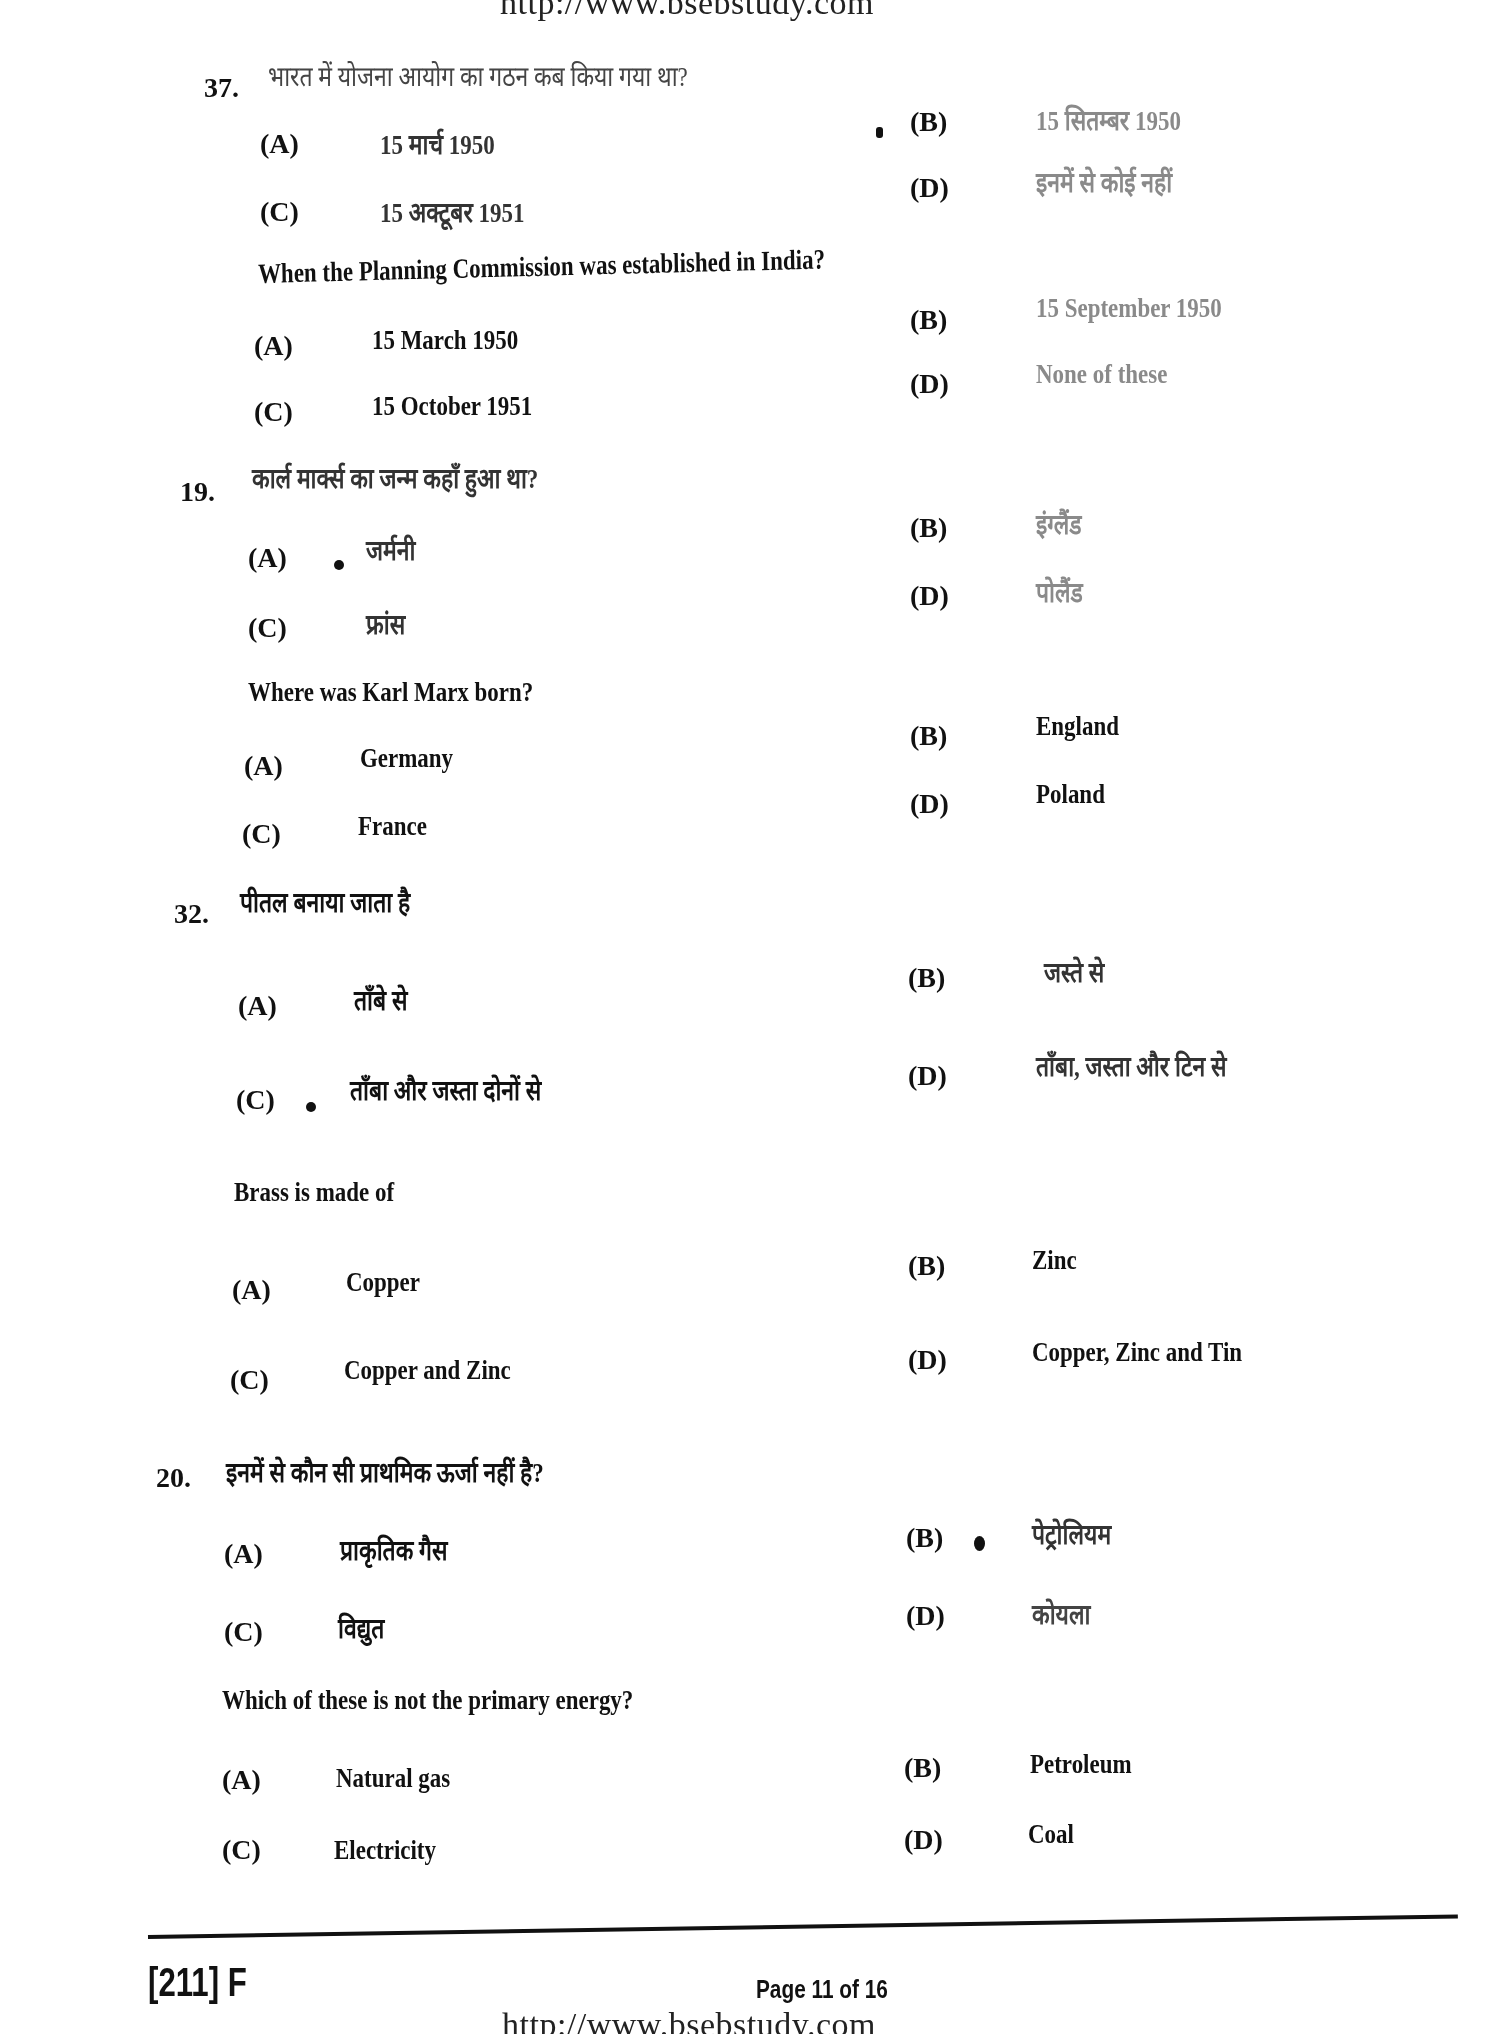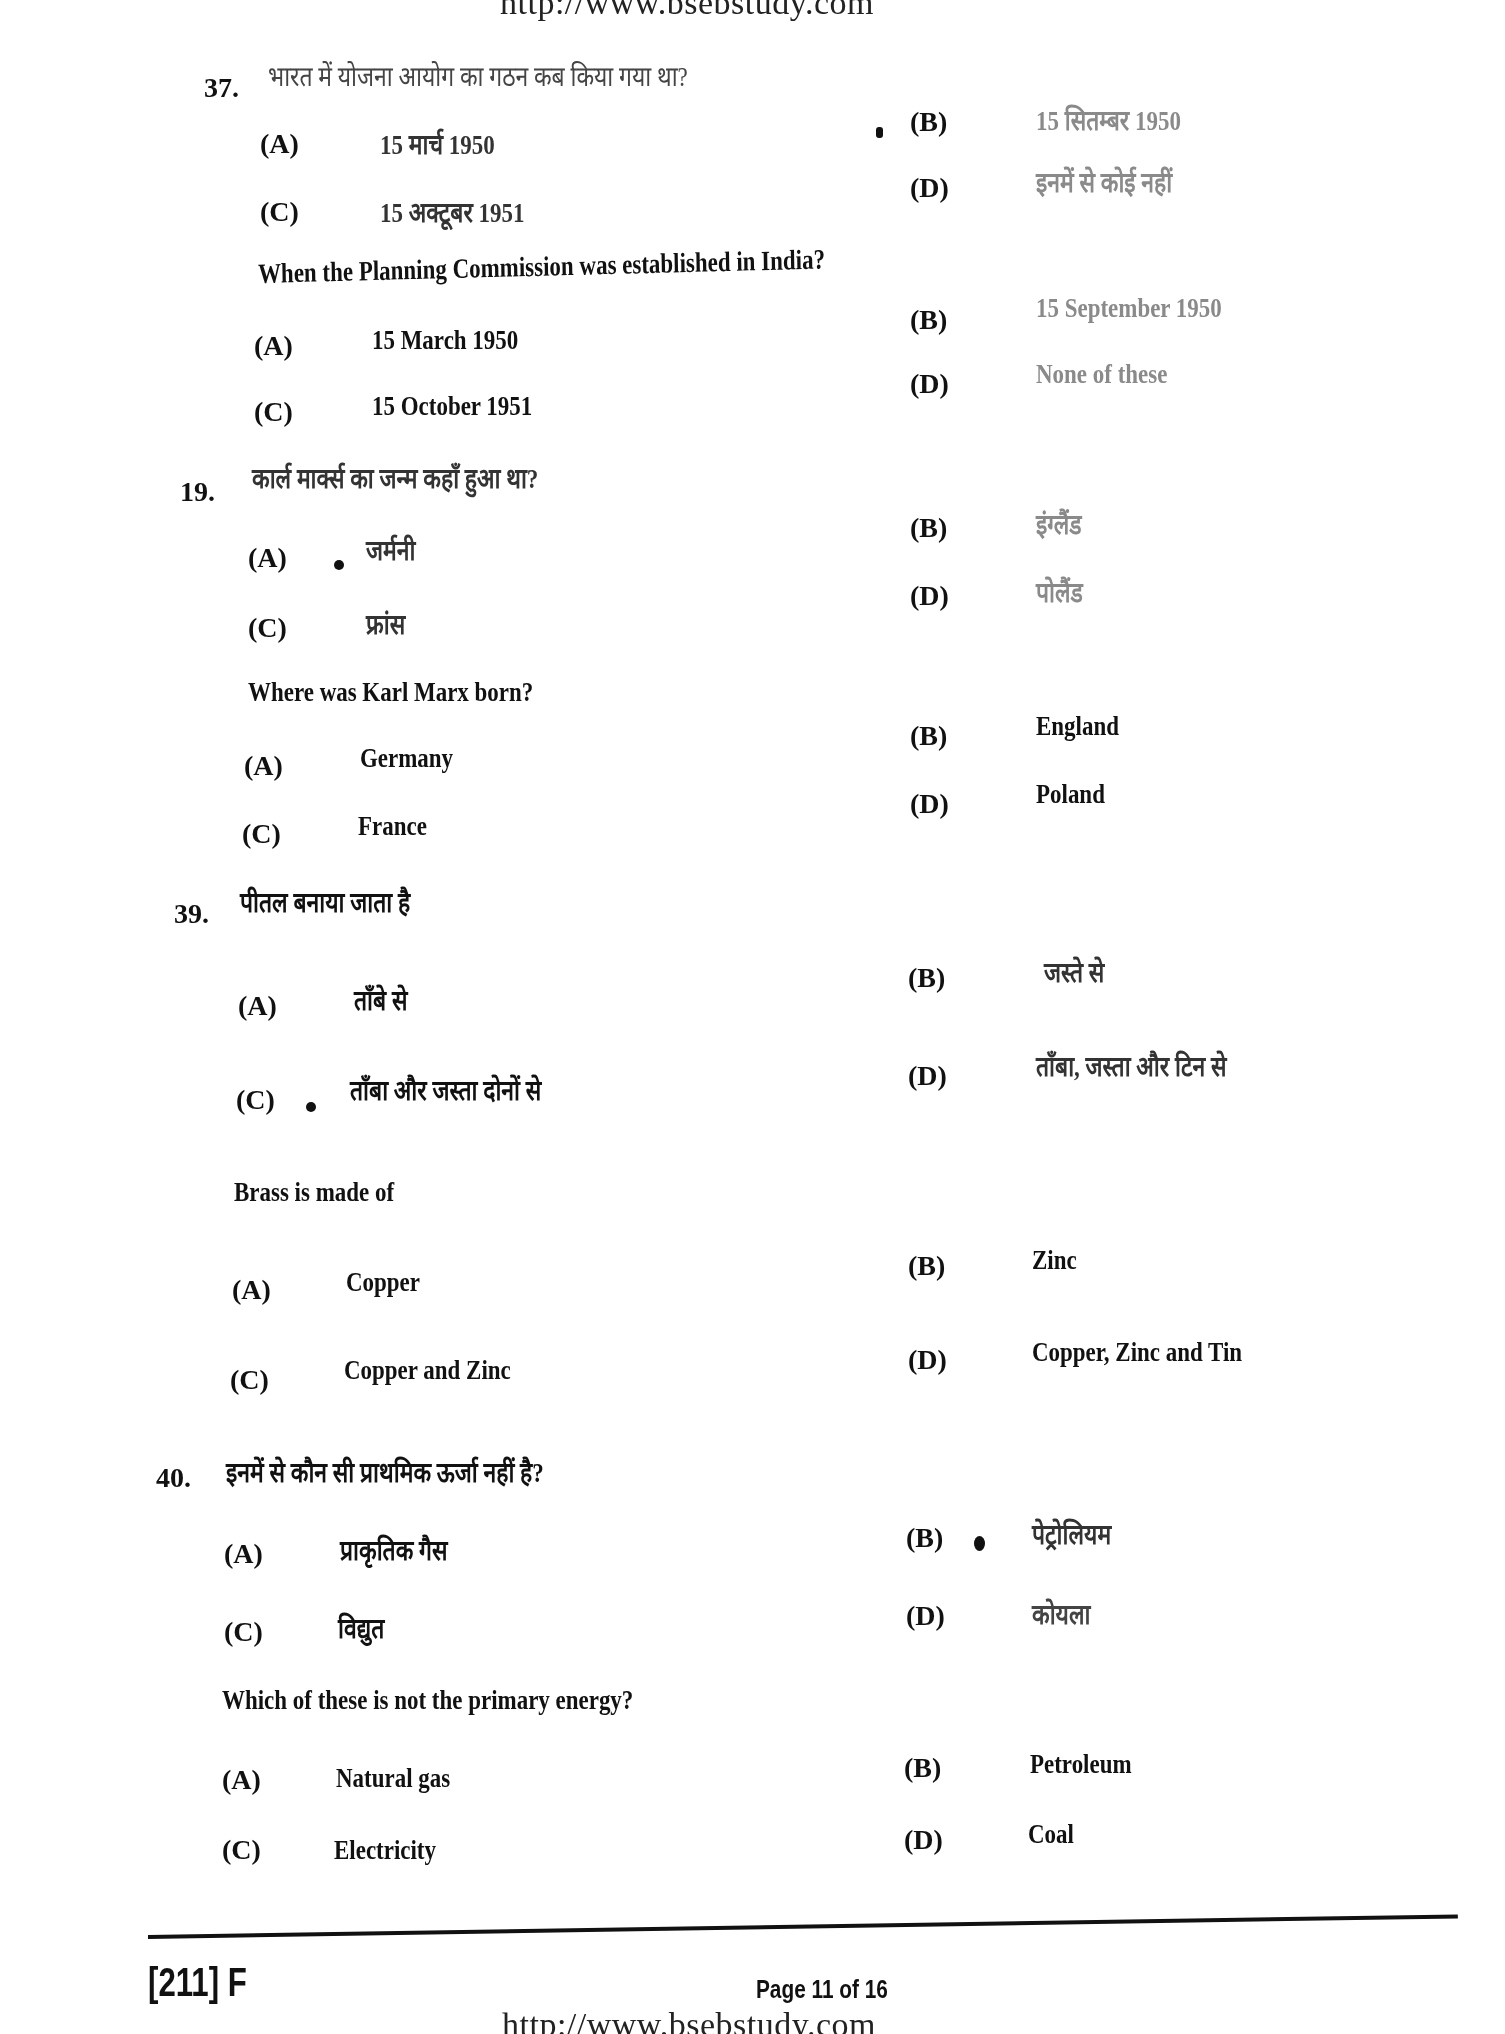--- a/index.html
+++ b/index.html
@@ -67,21 +67,21 @@
 <div class="abs qtext" style="left:248px; top:676px;">Where was Karl Marx born?</div>
 <div class="abs opt-label" style="left:244px; top:750px;">(A)</div>
 <div class="abs opt-text" style="left:360px; top:742px;">Germany</div>
 <div class="abs opt-label" style="left:910px; top:720px;">(B)</div>
 <div class="abs opt-text" style="left:1036px; top:710px;">England</div>
 <div class="abs opt-label" style="left:242px; top:818px;">(C)</div>
 <div class="abs opt-text" style="left:358px; top:810px;">France</div>
 <div class="abs opt-label" style="left:910px; top:788px;">(D)</div>
 <div class="abs opt-text" style="left:1036px; top:778px;">Poland</div>
 
-<div class="abs qnum" style="left:174px; top:898px;">39.</div>
+<div class="abs qnum" style="left:174px; top:898px;">32.</div>
 <div class="abs qtext" style="left:240px; top:882px;">पीतल बनाया जाता है</div>
 
 <div class="abs opt-label" style="left:238px; top:990px;">(A)</div>
 <div class="abs opt-text" style="left:354px; top:980px;">ताँबे से</div>
 <div class="abs opt-label" style="left:908px; top:962px;">(B)</div>
 <div class="abs opt-text" style="left:1044px; top:952px; color:#333;">जस्ते से</div>
 <div class="abs opt-label" style="left:236px; top:1084px;">(C)</div>
 <div class="abs" style="left:306px; top:1098px;"><span class="mark"></span></div>
 <div class="abs opt-text" style="left:350px; top:1070px;">ताँबा और जस्ता दोनों से</div>
 <div class="abs opt-label" style="left:908px; top:1060px;">(D)</div>
@@ -90,21 +90,21 @@
 <div class="abs qtext" style="left:234px; top:1176px;">Brass is made of</div>
 <div class="abs opt-label" style="left:232px; top:1274px;">(A)</div>
 <div class="abs opt-text" style="left:346px; top:1266px;">Copper</div>
 <div class="abs opt-label" style="left:908px; top:1250px;">(B)</div>
 <div class="abs opt-text" style="left:1032px; top:1244px;">Zinc</div>
 <div class="abs opt-label" style="left:230px; top:1364px;">(C)</div>
 <div class="abs opt-text" style="left:344px; top:1354px;">Copper and Zinc</div>
 <div class="abs opt-label" style="left:908px; top:1344px;">(D)</div>
 <div class="abs opt-text" style="left:1032px; top:1336px;">Copper, Zinc and Tin</div>
 
-<div class="abs qnum" style="left:156px; top:1462px;">40.</div>
+<div class="abs qnum" style="left:156px; top:1462px;">20.</div>
 <div class="abs qtext" style="left:226px; top:1452px;">इनमें से कौन सी प्राथमिक ऊर्जा नहीं है?</div>
 
 <div class="abs opt-label" style="left:224px; top:1538px;">(A)</div>
 <div class="abs opt-text" style="left:340px; top:1530px;">प्राकृतिक गैस</div>
 <div class="abs opt-label" style="left:906px; top:1522px;">(B)</div>
 <div class="abs" style="left:974px; top:1536px;"><span class="mark" style="width:11px;height:15px;"></span></div>
 <div class="abs opt-text" style="left:1032px; top:1514px; color:#333;">पेट्रोलियम</div>
 <div class="abs opt-label" style="left:224px; top:1616px;">(C)</div>
 <div class="abs opt-text" style="left:338px; top:1608px;">विद्युत</div>
 <div class="abs opt-label" style="left:906px; top:1600px;">(D)</div>

